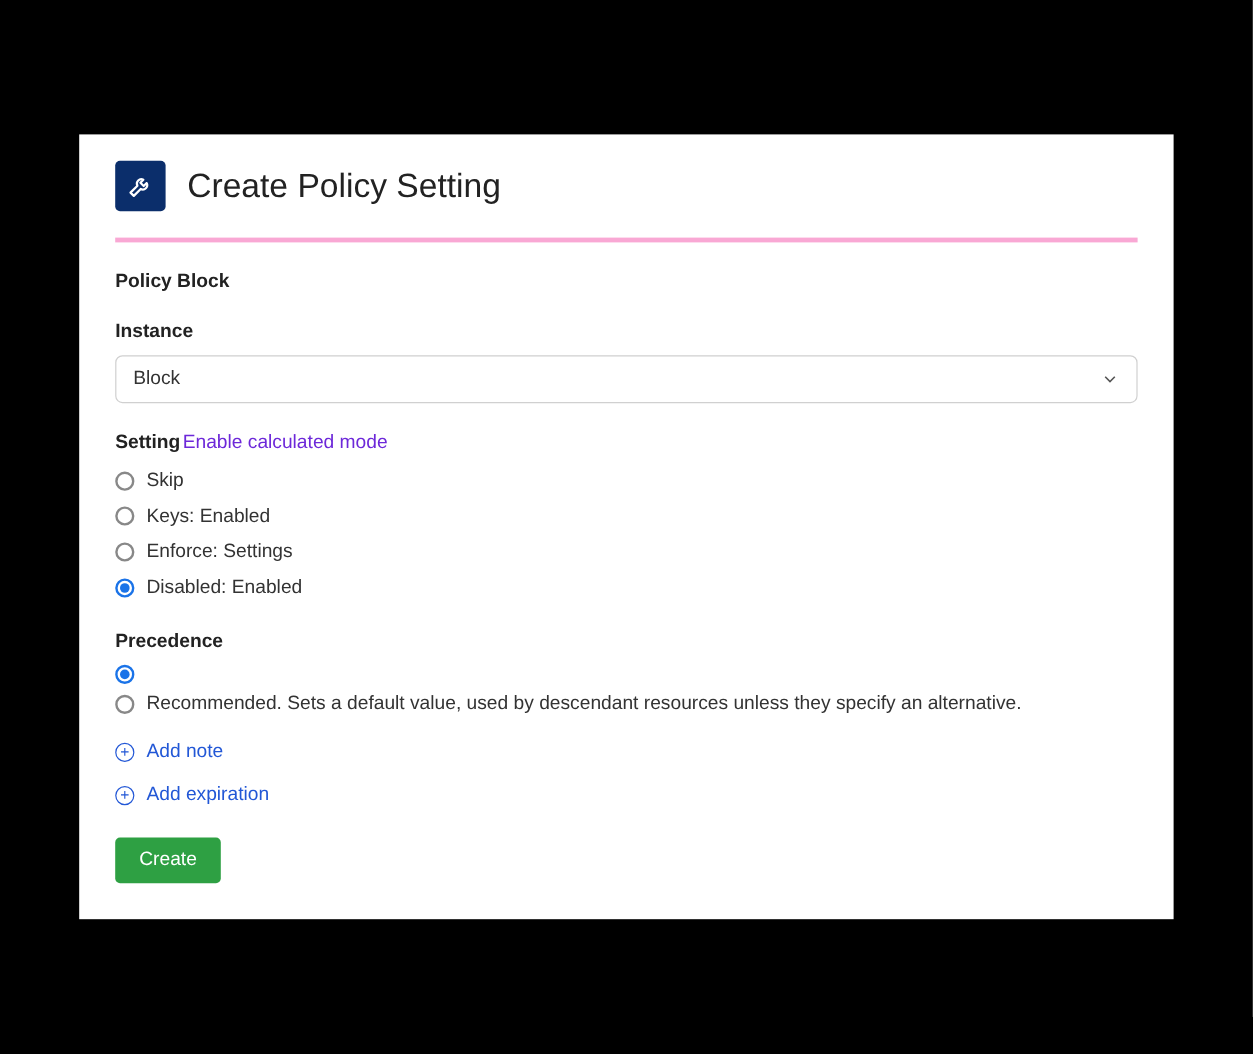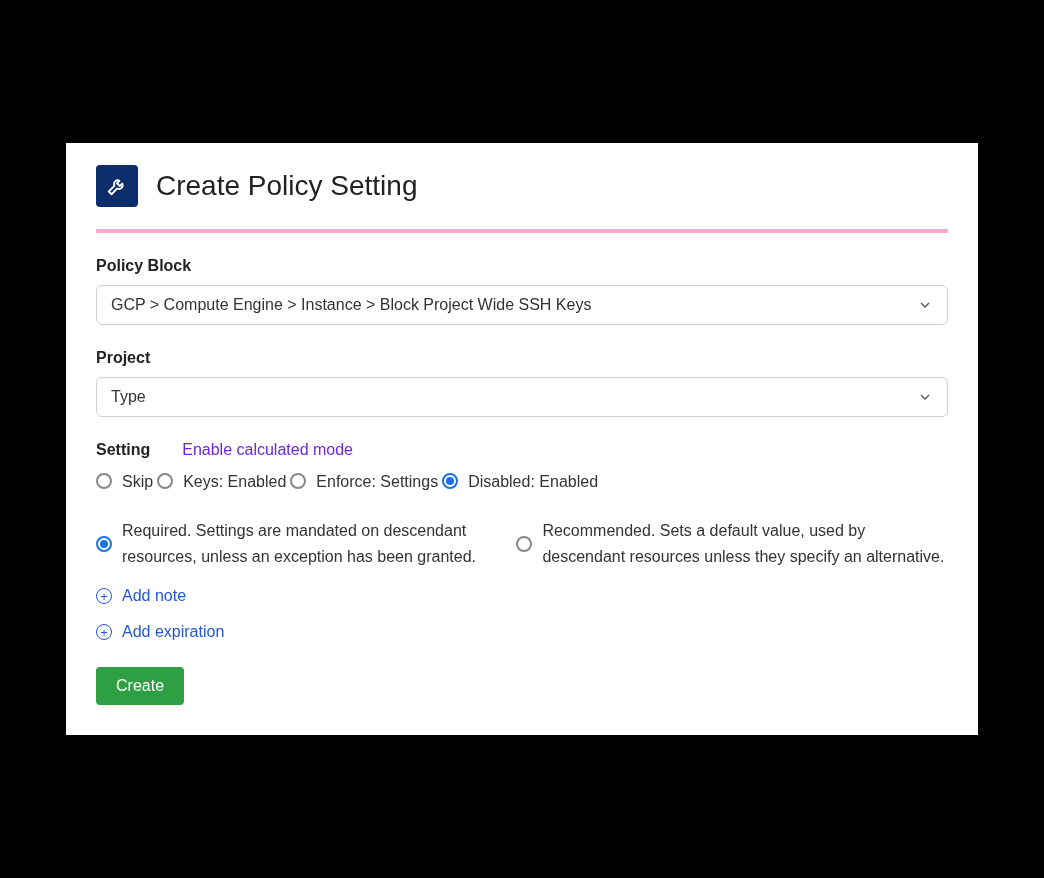--- a/index.html
+++ b/index.html
@@ -66,32 +66,32 @@
     width: 16px;
     height: 16px;
     display: inline-flex;
     align-items: center;
     justify-content: center;
   }
   .chevron svg { stroke: #555; }
   .setting-header {
     display: flex;
     align-items: flex-start;
-    gap: 32px;
+    gap: 2px;
     margin-bottom: 10px;
   }
   .link {
     color: #6d28d9;
     font-size: 16px;
     text-decoration: none;
     cursor: pointer;
   }
   .radio-list {
     display: flex;
-    flex-direction: row;
+    flex-direction: column;
     gap: 4px;
   }
   .radio-item {
     display: flex;
     align-items: center;
     gap: 10px;
     font-size: 16px;
     color: #333;
     cursor: pointer;
     line-height: 1.6;
@@ -157,43 +157,35 @@
     <div class="header-icon">
       <svg width="22" height="22" viewBox="0 0 24 24" fill="none" stroke="white" stroke-width="2" stroke-linecap="round" stroke-linejoin="round">
         <path d="M14.7 6.3a4 4 0 0 0-5.4 5.4L3 18l3 3 6.3-6.3a4 4 0 0 0 5.4-5.4L15 12l-3-3 2.7-2.7z"></path>
       </svg>
     </div>
     <h1>Create Policy Setting</h1>
   </div>
 
   <div class="section">
     <span class="label">Policy Block</span>
+  </div>
+
+  <div class="section">
+    <span class="label">Instance</span>
     <div class="select">
-      <span>GCP &gt; Compute Engine &gt; Instance &gt; Block Project Wide SSH Keys</span>
+      <span>Block</span>
       <span class="chevron">
         <svg width="16" height="16" viewBox="0 0 24 24" fill="none" stroke-width="2">
             <polyline points="6 9 12 15 18 9"></polyline>
           </svg>
       </span>
     </div>
   </div>
 
   <div class="section">
-    <span class="label">Project</span>
-    <div class="select">
-      <span>Type</span>
-      <span class="chevron">
-        <svg width="16" height="16" viewBox="0 0 24 24" fill="none" stroke-width="2">
-            <polyline points="6 9 12 15 18 9"></polyline>
-          </svg>
-      </span>
-    </div>
-  </div>
-
-  <div class="section">
     <div class="setting-header">
       <span class="label" style="margin-bottom:0">Setting</span>
       <a class="link">Enable calculated mode</a>
     </div>
     <div class="radio-list" id="setting-options">
         <div class="radio-item">
           <span class="radio"></span>
           <span>Skip</span>
         </div>
         <div class="radio-item">
@@ -205,24 +197,24 @@
           <span>Enforce: Settings</span>
         </div>
         <div class="radio-item">
           <span class="radio selected"></span>
           <span>Disabled: Enabled</span>
         </div>
       </div>
   </div>
 
   <div class="section">
+    <span class="label">Precedence</span>
     <div class="radio-list" id="precedence-options">
         <div class="radio-item">
           <span class="radio selected"></span>
-          <span>Required. Settings are mandated on descendant resources, unless an exception has been granted.</span>
         </div>
         <div class="radio-item">
           <span class="radio"></span>
           <span>Recommended. Sets a default value, used by descendant resources unless they specify an alternative.</span>
         </div>
       </div>
   </div>
 
   <div class="add-line">
     <span class="plus-circle">+</span>

